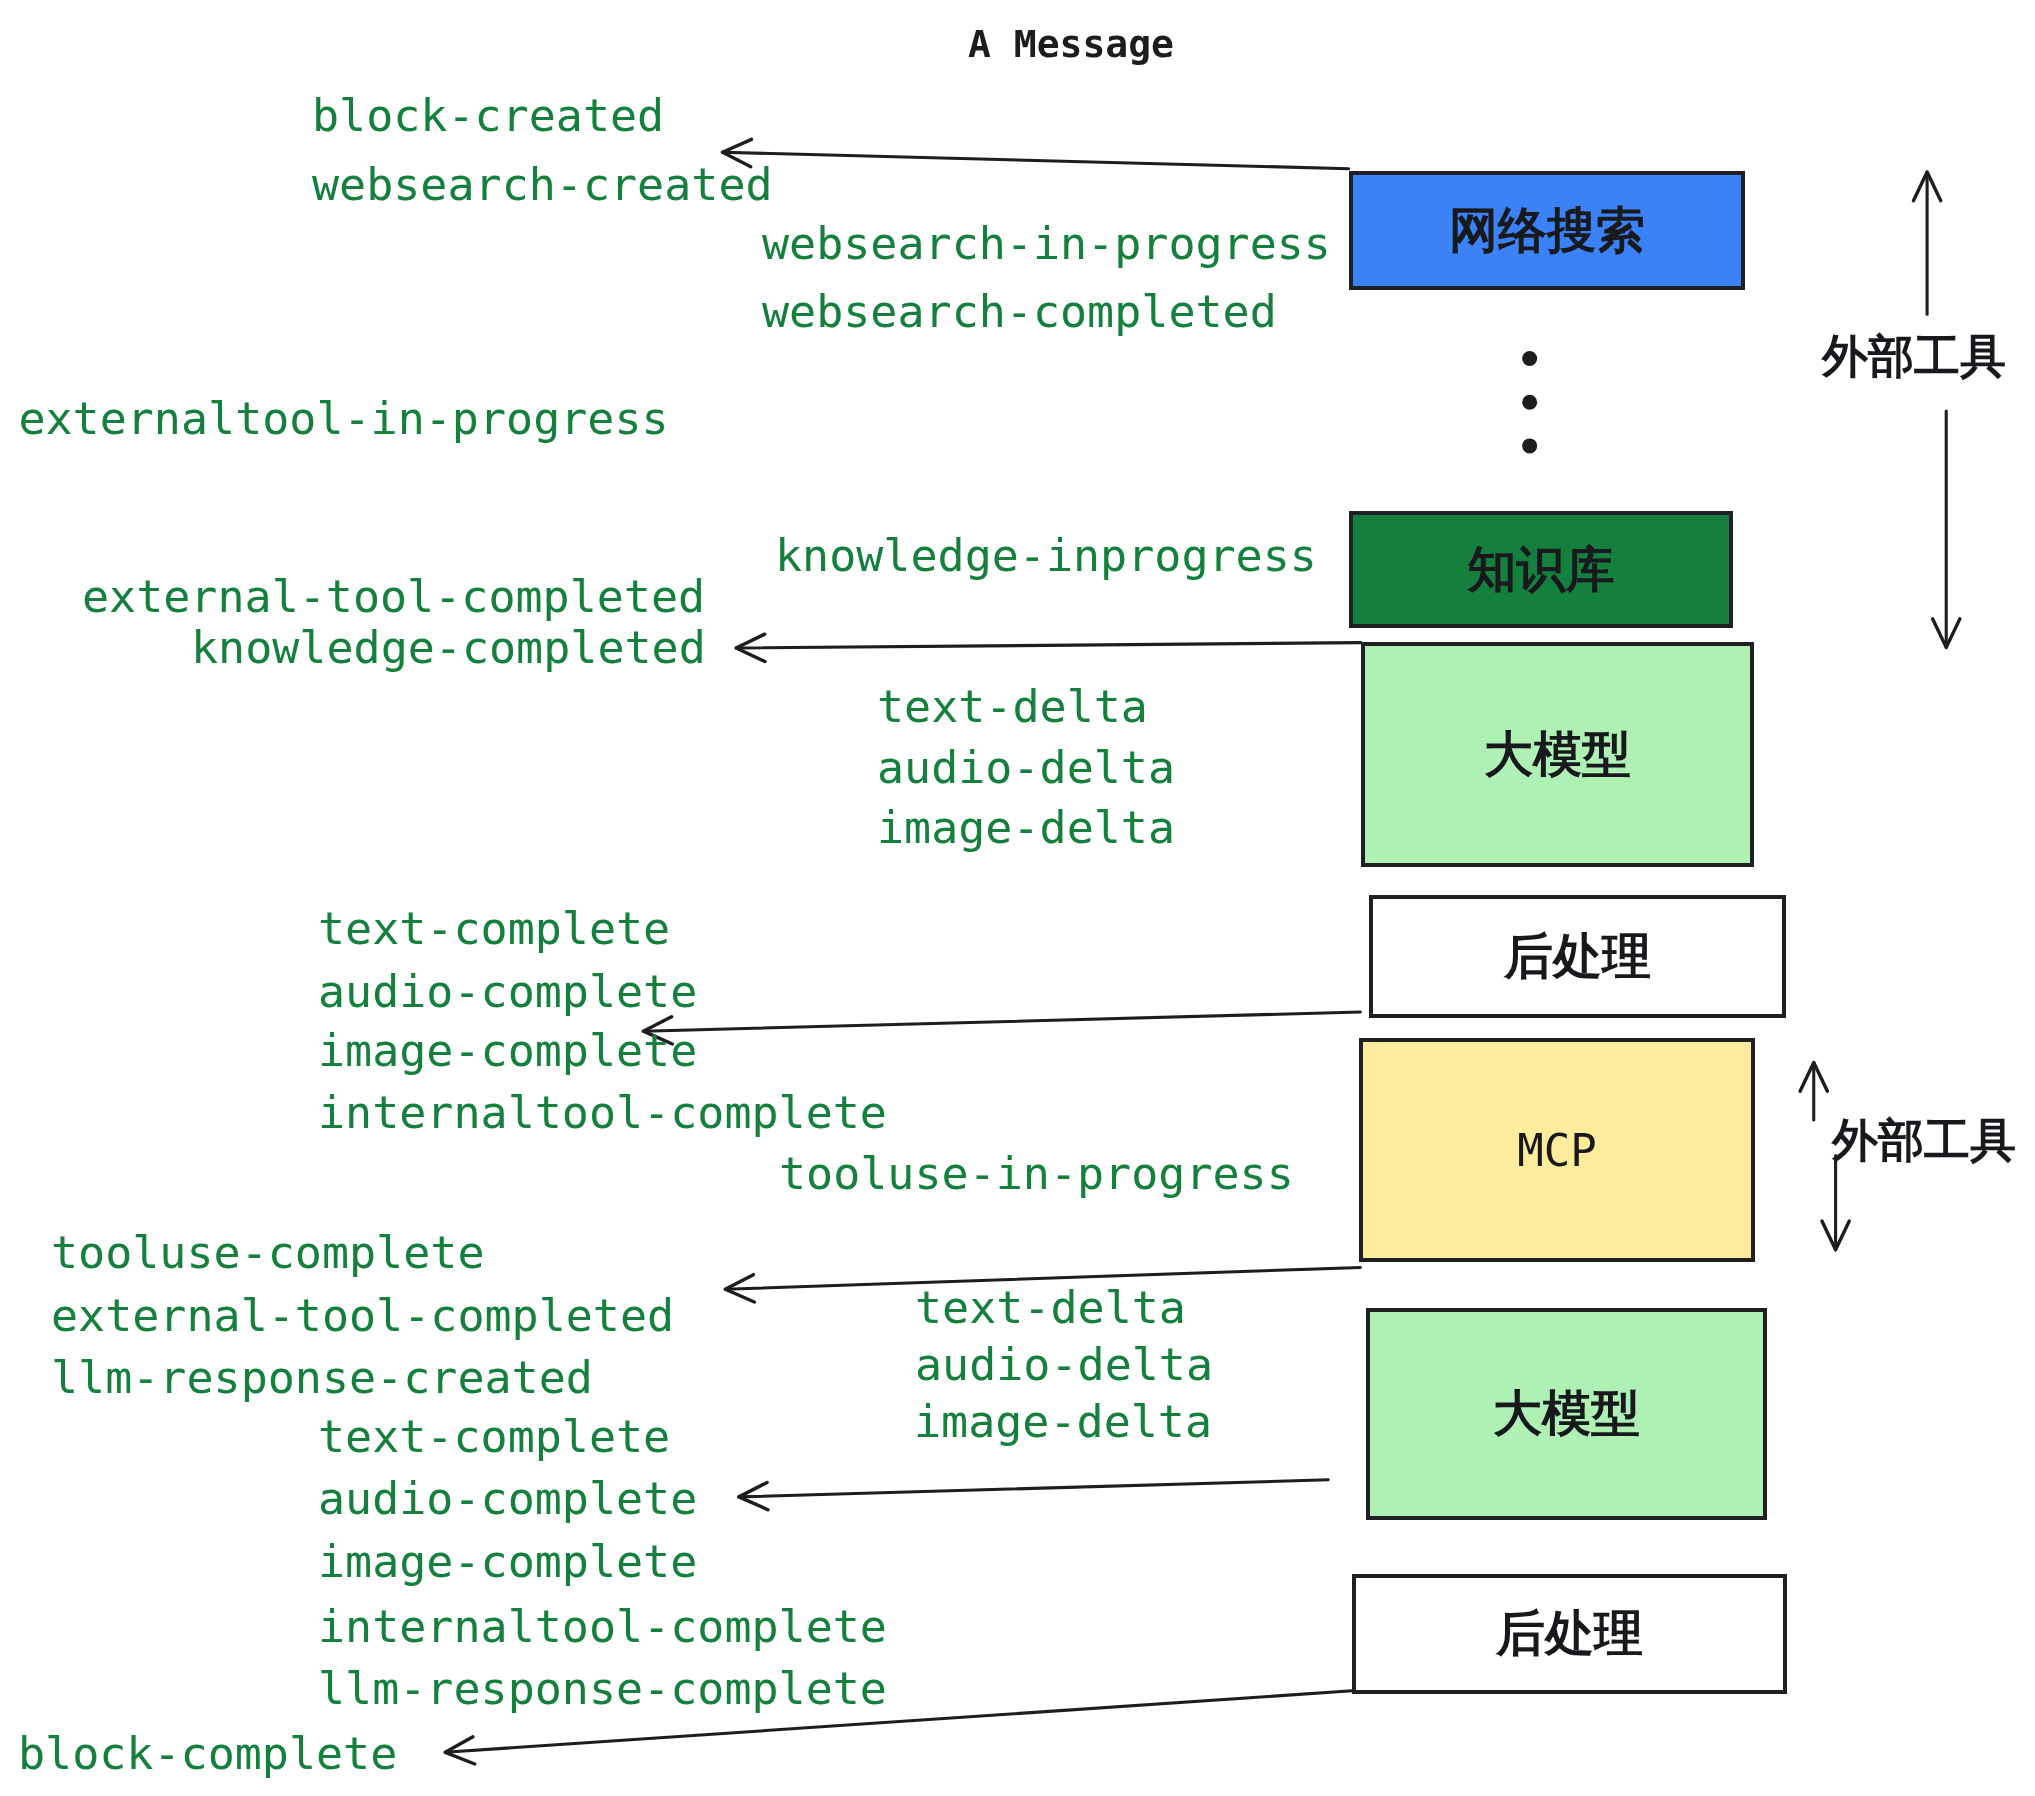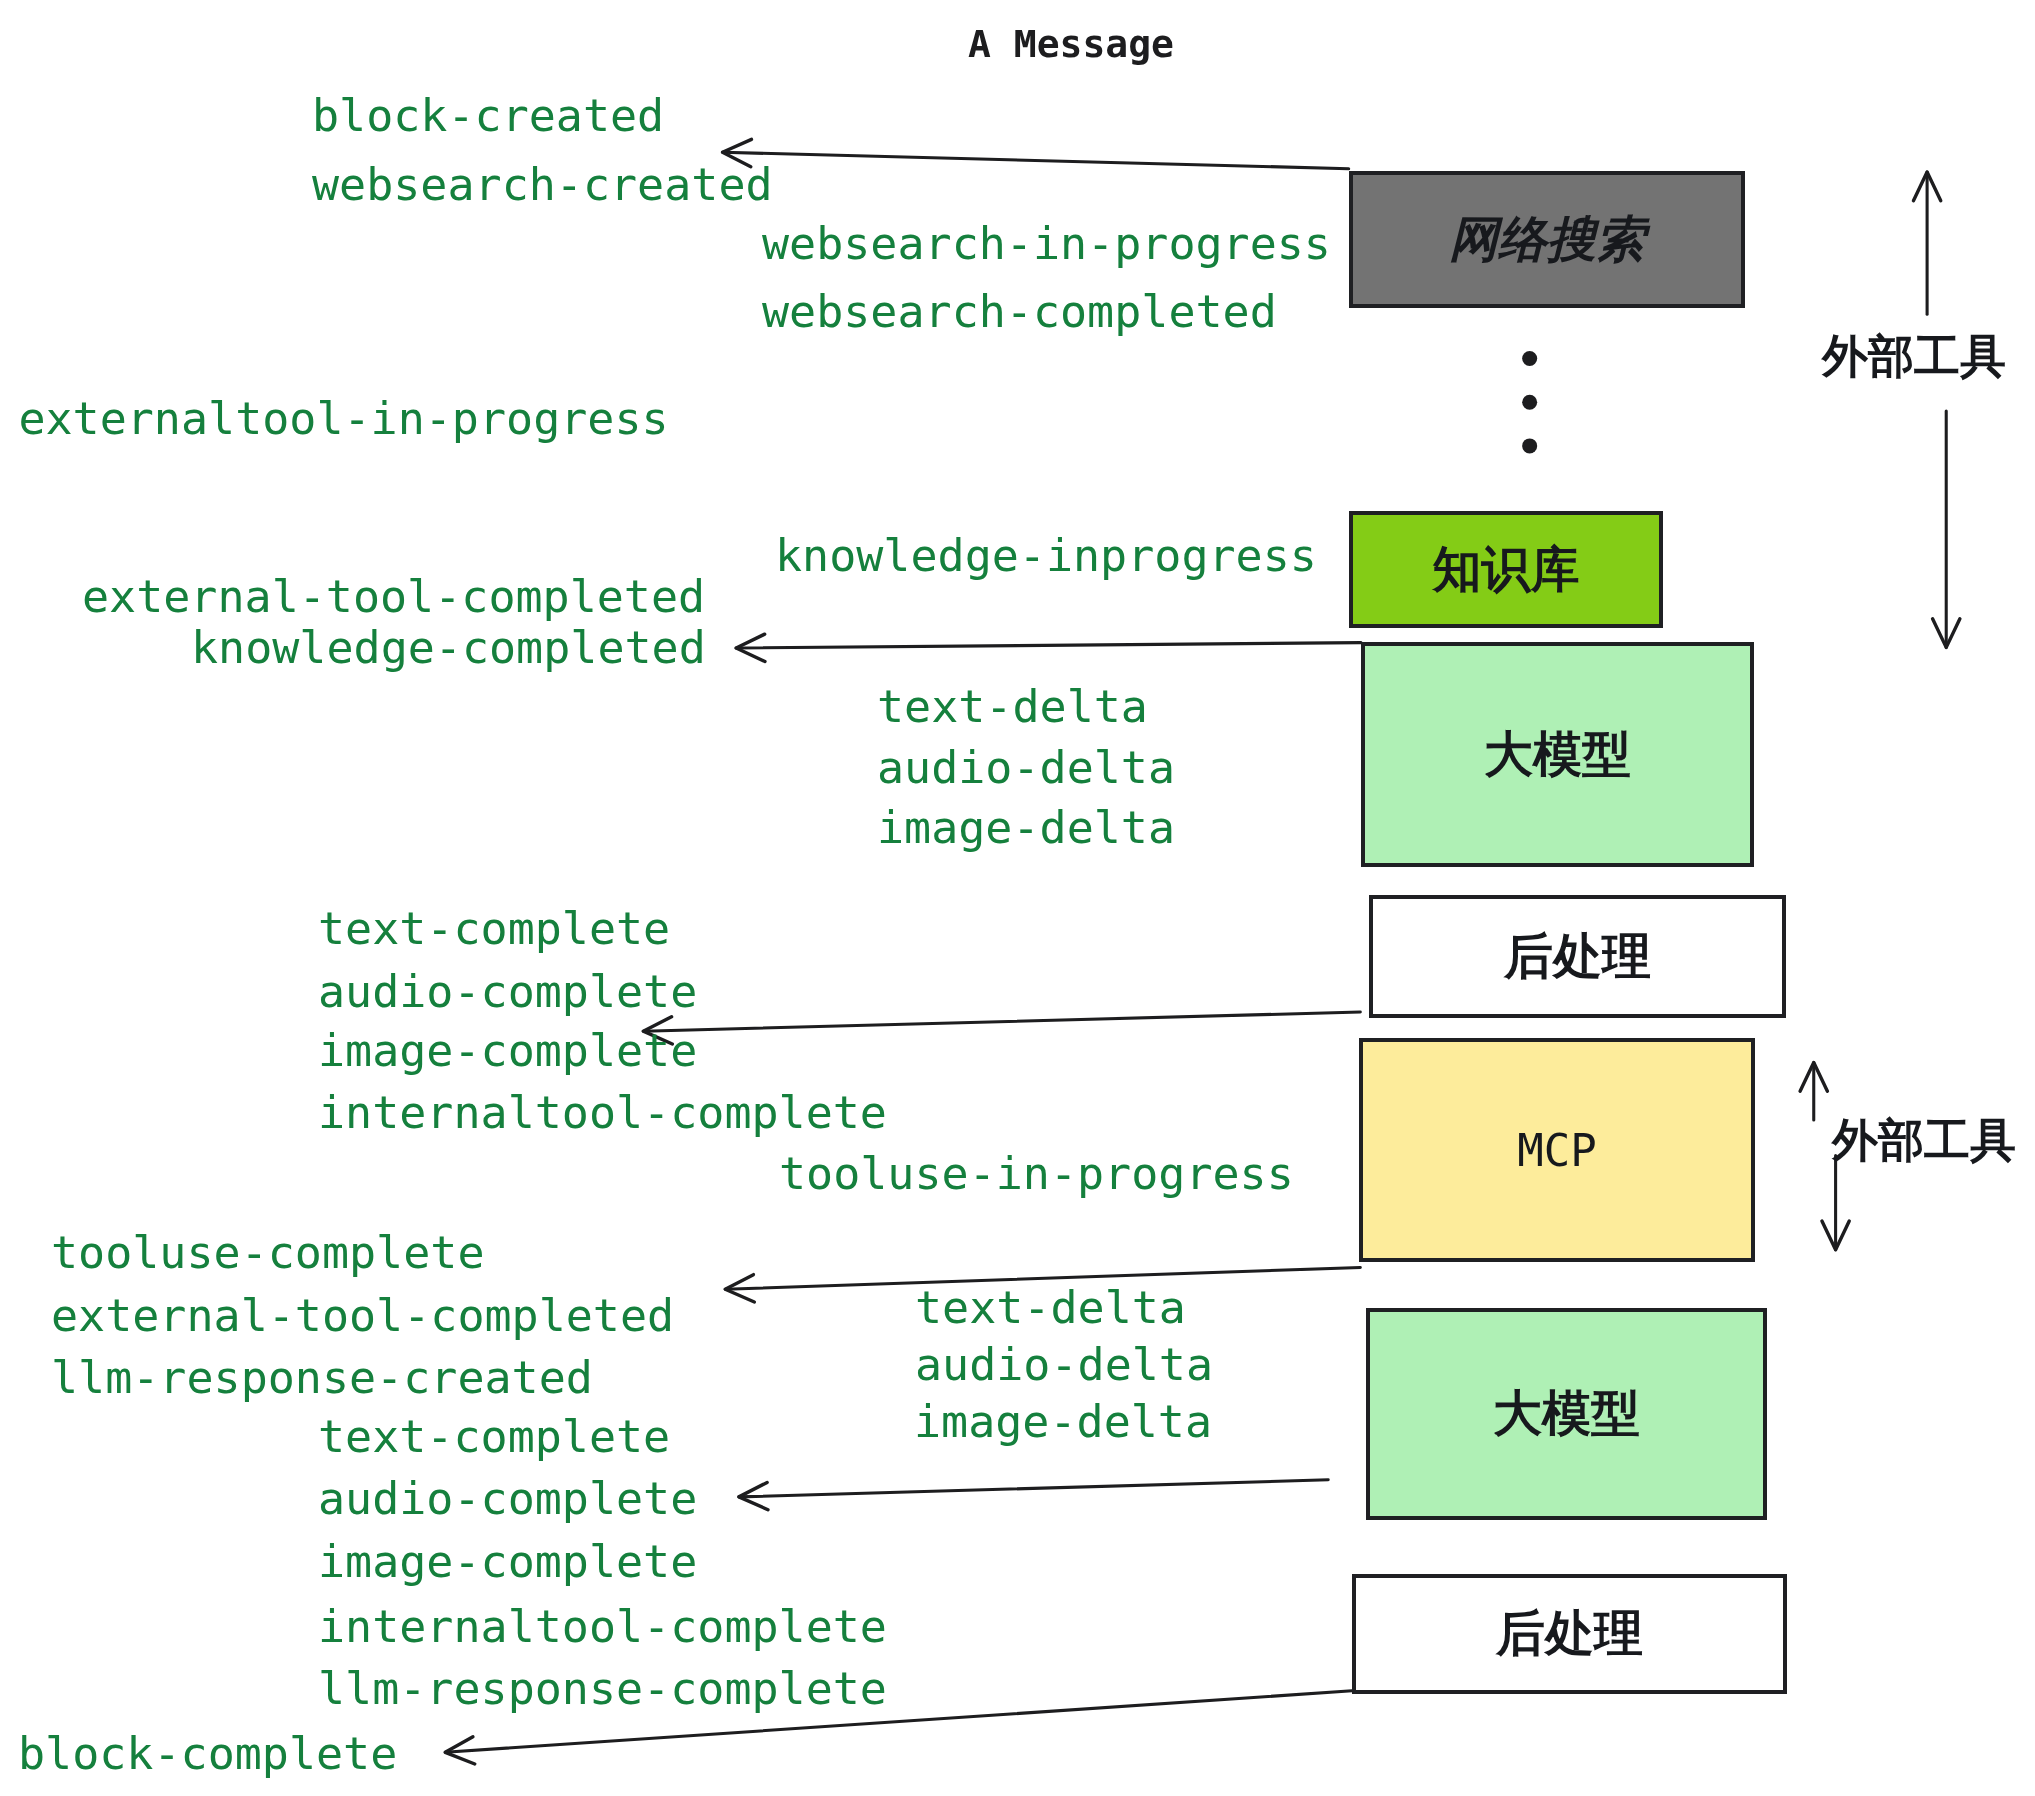--- a/index.html
+++ b/index.html
@@ -92,24 +92,24 @@
     </g>
     <g fill="#1d1d1f">
       <circle cx="2240" cy="525" r="11"></circle>
       <circle cx="2240" cy="589" r="11"></circle>
       <circle cx="2240" cy="653" r="11"></circle>
     </g>
   </svg>
 
   <div class="title" style="left:968px; top:45px">A Message</div>
 
-  <div class="box" style="left: 1349px; top: 171px; width: 396px; height: 137px; background: #737373; font-style: italic;">
+  <div class="box" style="left: 1349px; top: 171px; width: 396px; height: 119px; background: #3b82f6;">
     <span>网络搜索</span>
   </div>
-  <div class="box" style="left: 1349px; top: 511px; width: 314px; height: 117px; background: #84cc16;">
+  <div class="box" style="left: 1349px; top: 511px; width: 384px; height: 117px; background: #15803d;">
     <span>知识库</span>
   </div>
   <div class="box" style="left: 1361px; top: 642px; width: 393px; height: 225px; background: rgb(175, 240, 181);">
     <span>大模型</span>
   </div>
   <div class="box" style="left: 1369px; top: 895px; width: 417px; height: 123px; background: rgb(255, 255, 255);">
     <span>后处理</span>
   </div>
   <div class="box" style="left: 1359px; top: 1038px; width: 396px; height: 224px; background: rgb(253, 236, 155);">
     <span class="mono-label">MCP</span>

